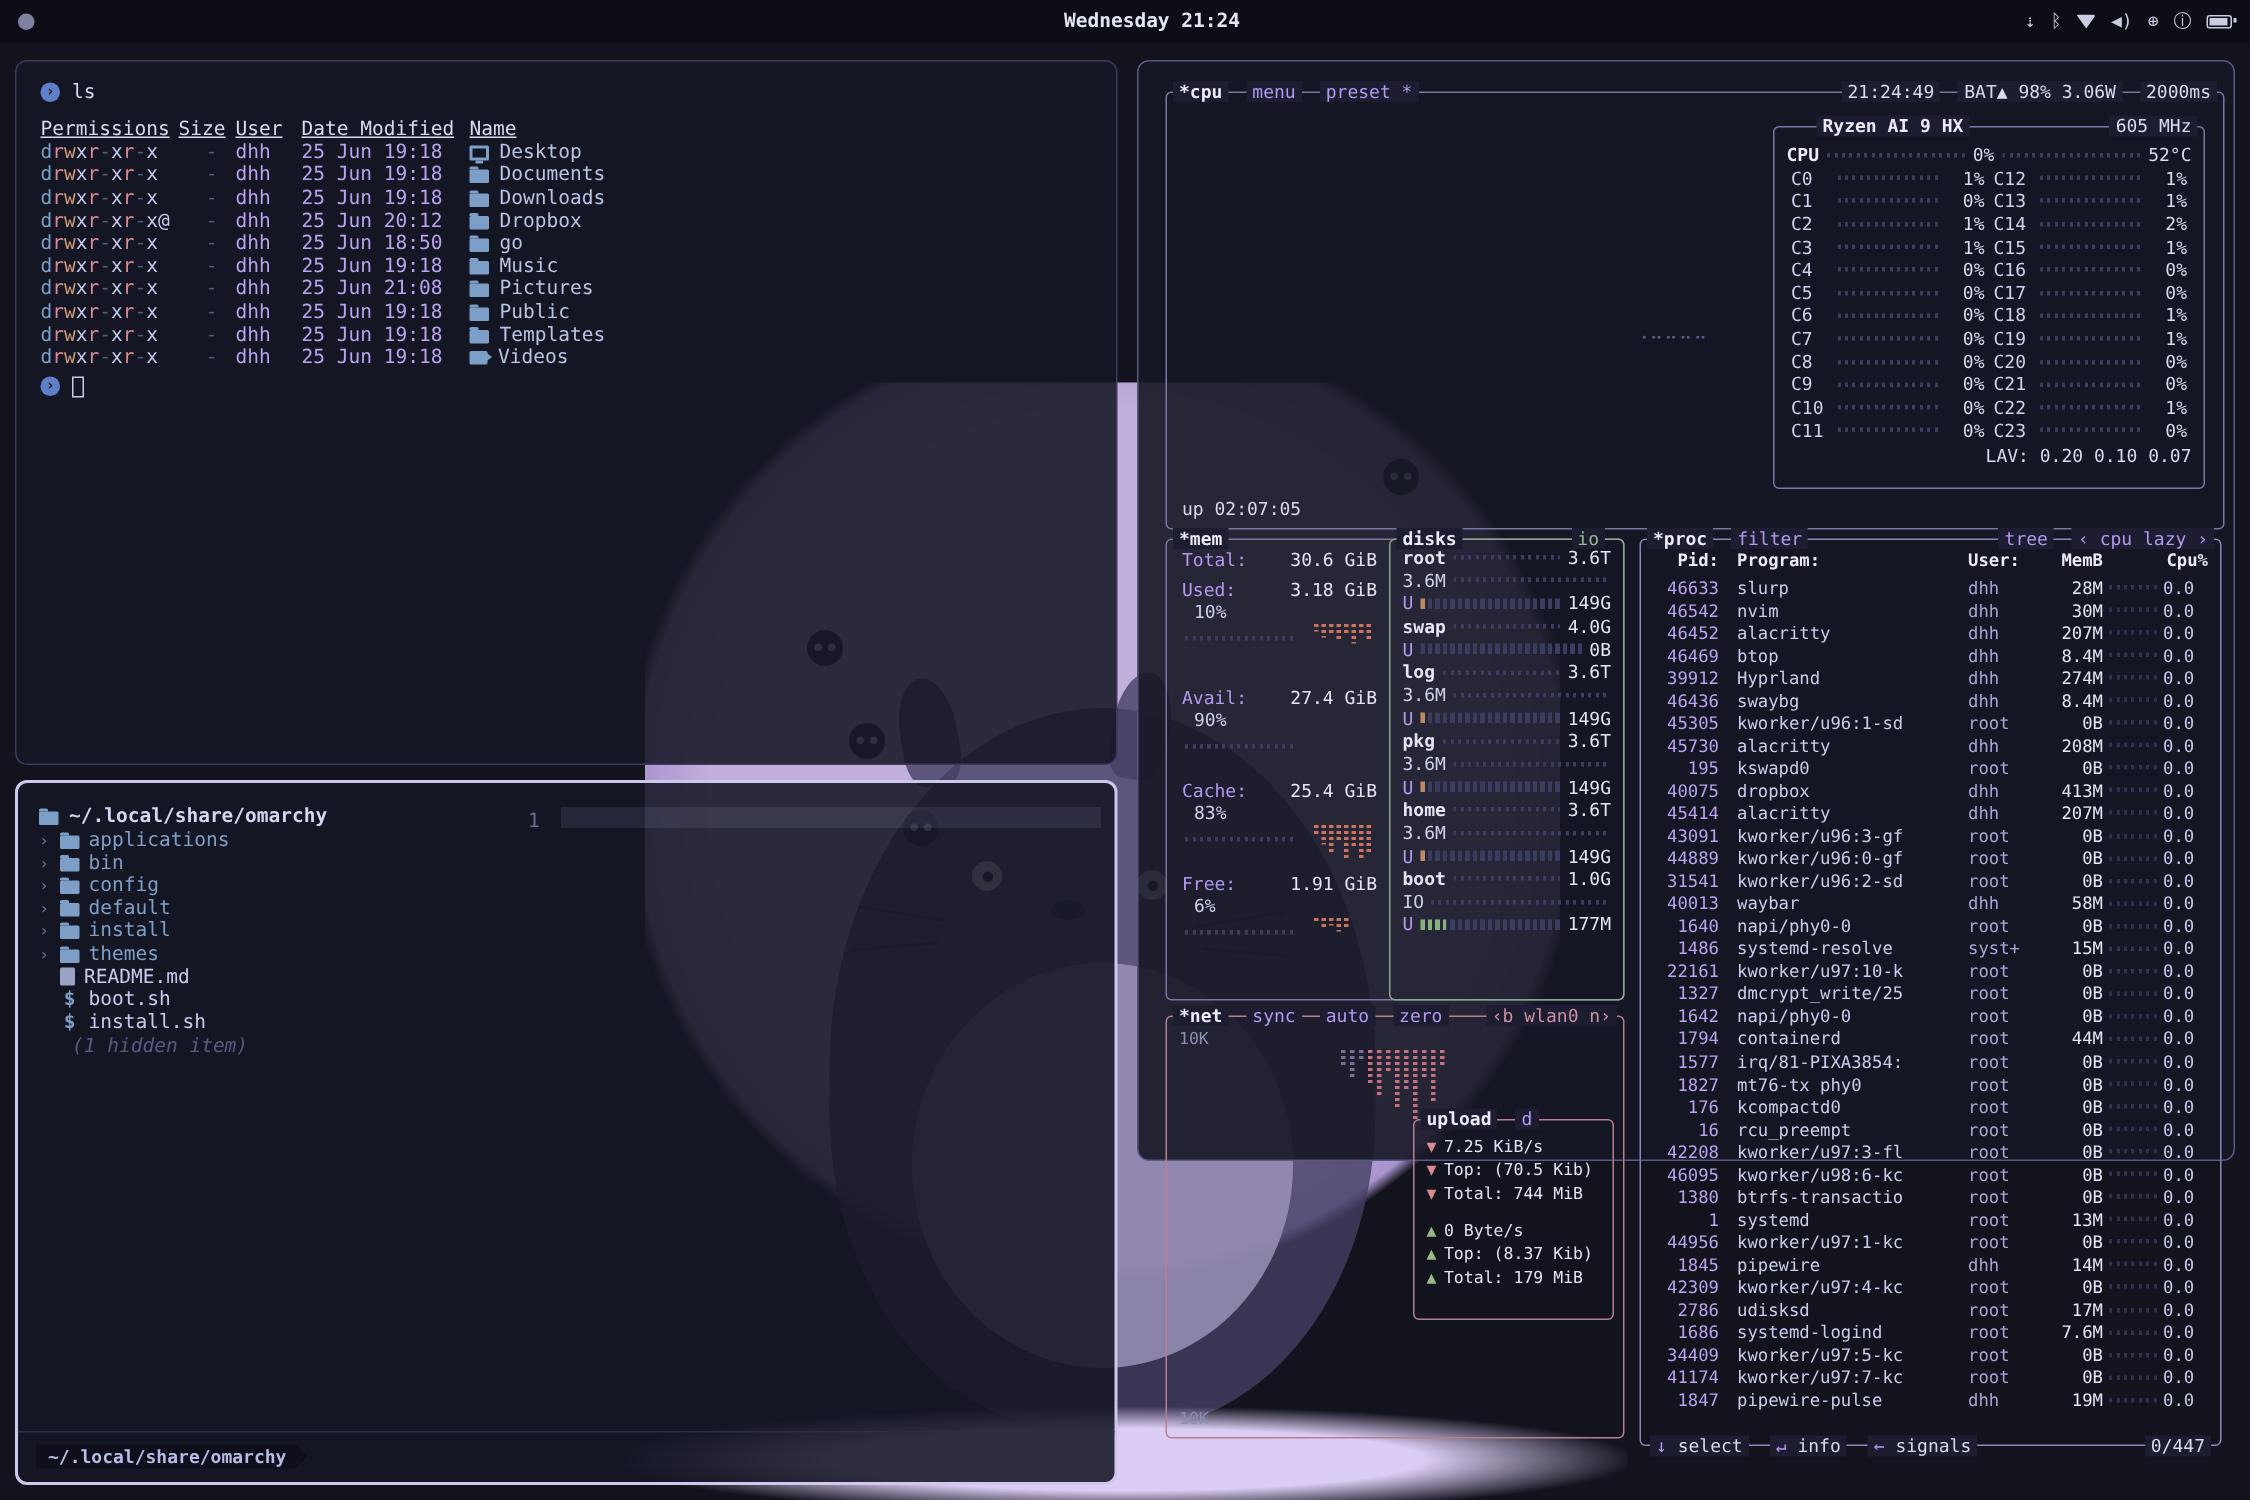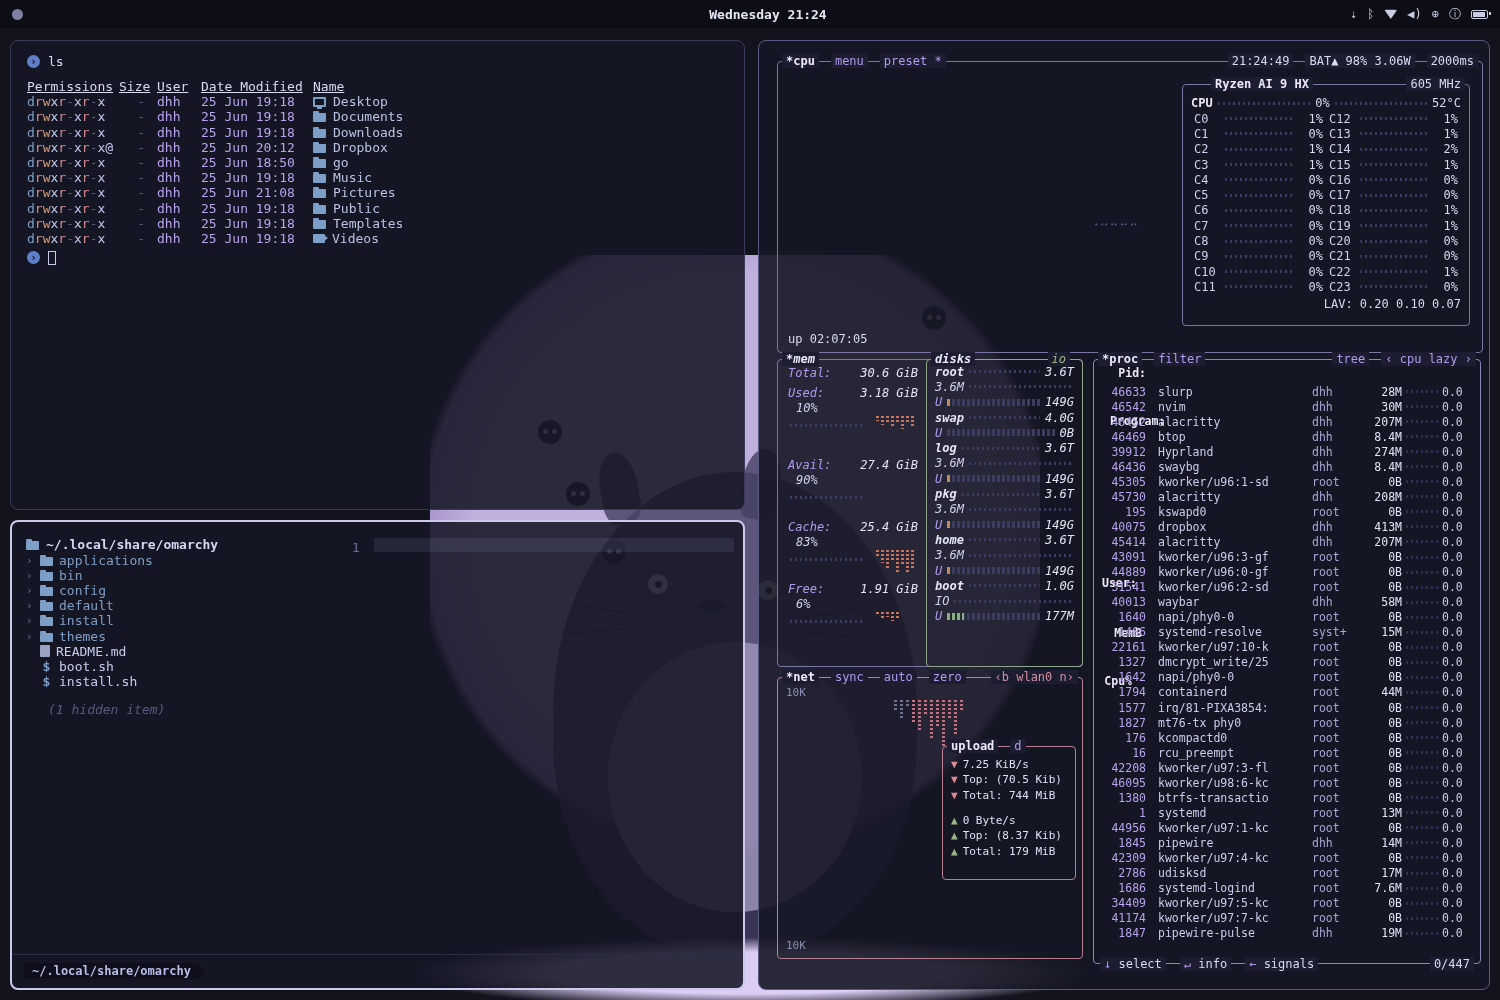--- a/index.html
+++ b/index.html
@@ -37,21 +37,21 @@
   .batt-shape { width:17px; height:9px; border:1px solid #c9cde2; border-radius:2px; position:relative; }
   .batt-shape::after { content:''; position:absolute; right:-4px; top:1px; width:2px; height:3px; background:#c9cde2; }
   .batt-fill { position:absolute; left:1px; top:1px; bottom:1px; width:80%; background:#c9cde2; }
 
   
   .win { position:absolute; border-radius:8px; z-index:2; }
   #win-terminal { left:10px; top:40px; width:735px; height:470px; background:rgba(22,23,37,.88);
     border:1px solid #3a3b5a; padding:12px 14px 0 16px; color:#c6cbee; font-size:13px; }
   #win-files { left:10px; top:520px; width:735px; height:470px; background:rgba(22,23,37,.88);
     border:2px solid #ccc9ec; font-size:13px; }
-  #win-btop { left:758px; top:40px; width:732px; height:950px; background:rgba(22,23,37,.9);
+  #win-btop { left:758px; top:40px; width:732px; height:734px; background:rgba(22,23,37,.9);
     border:1px solid #565a80; font-size:12px; color:#c6cbee; }
 
   
   .prompt-row { display:flex; align-items:center; gap:8px; height:17px; }
   .prompt-ic { width:13px; height:13px; border-radius:50%; background:#5f7fc9; color:#0d0e18;
     font-size:10px; line-height:13px; text-align:center; font-weight:bold; flex:0 0 13px; }
   .cmd { color:#d7dbf0; }
   .ls-row { display:grid; grid-template-columns:92px 38px 44px 112px 1fr; align-items:center; height:15.2px; }
   .ls-head { margin-top:9px; }
   .hd { text-decoration:underline; color:#d7dbf0 !important; }
@@ -76,21 +76,21 @@
 
   
   #win-files { position:absolute; }
   .fm-left { position:absolute; left:14px; top:14px; }
   .fm-root { display:flex; gap:7px; align-items:center; color:#d3d7f2; font-weight:bold; height:17px; }
   .ft-row { display:flex; align-items:center; gap:6px; height:15.1px; }
   .ft-chev { width:8px; color:#6a6f92; font-size:11px; flex:0 0 8px; }
   .ft-dir { color:#7f9fc6; }
   .ft-file { color:#c6cbee; }
   .ft-dollar { color:#7f9fc6; width:13px; text-align:center; font-weight:bold; flex:0 0 13px; }
-  .fm-hidden { color:#565a7e; font-style:italic; margin-top:13px; padding-left:22px; }
+  .fm-hidden { color:#565a7e; font-style:italic; margin-top:1px; padding-left:22px; }
   .fm-lineno { position:absolute; left:340px; top:18px; color:#6a6f92; }
   .fm-cursorline { position:absolute; left:362px; top:16px; width:360px; height:14px; background:rgba(190,195,235,.10); }
   .fm-status { position:absolute; left:0; right:0; bottom:0; height:34px; border-top:1px solid #2c2d47; }
   .fm-chip { position:absolute; left:12px; bottom:9px; background:#0e0f1b; color:#b7bde8;
     font-weight:bold; font-size:12px; line-height:16px; padding:0 6px 0 8px; }
   .chip-arrow { position:absolute; right:-8px; top:0; border-left:8px solid #0e0f1b;
     border-top:8px solid transparent; border-bottom:8px solid transparent; }
 
   
   .bx { position:absolute; border:1px solid #7a76a4; border-radius:4px; }
@@ -117,21 +117,21 @@
   .cm-val { color:#d8dbee; }
   #cores-grid { display:flex; }
   .cores-col { width:50%; padding:0 3px; }
   .core-row { display:flex; align-items:center; height:15.3px; gap:5px; }
   .core-l { width:26px; color:#cdd1ec; flex:0 0 26px; }
   .core-p { width:24px; text-align:right; color:#d8dbee; flex:0 0 24px; }
   .lav-row { text-align:right; color:#d8dbee; margin-top:2px; }
   .leader { flex:1; height:3px; background:repeating-linear-gradient(90deg,#3a3c60 0 2px,transparent 2px 5px); border-radius:1px; }
   .ld-p { background:repeating-linear-gradient(90deg,#2f3152 0 2px,transparent 2px 5px); }
 
-  #bx-mem { left:18px; top:318px; width:306px; height:308px;font-style:italic; }
+  #bx-mem { left:18px; top:318px; width:306px; height:308px; }
   #mem-list { position:absolute; left:10px; top:2px; width:130px; height:300px; }
   .mem-ent { position:absolute; left:0; width:100%; }
   .mem-l1 { display:flex; justify-content:space-between; height:15px; }
   .mem-lab { color:#b29af0; }
   .mem-val { color:#e3e5f4; }
   .mem-l2 { height:15px; color:#cdd1ec; }
   .mem-pct { margin-left:8px; }
   .gl { position:absolute; left:2px; top:38px; width:72px; height:3px;
     background:repeating-linear-gradient(90deg,#3a3c60 0 2px,transparent 2px 5px); }
   .mini { position:absolute; left:88px; top:30px; display:flex; gap:2px; align-items:flex-start; }
@@ -158,21 +158,21 @@
   .ncol.pink { background:repeating-linear-gradient(180deg,#c4717f 0 2px,transparent 2px 4px); }
   #bx-up { position:absolute; left:164px; top:68px; width:134px; height:134px; border:1px solid #b87f92; border-radius:4px; }
   #up-lines { position:absolute; left:8px; top:10px; right:2px; font-size:11px; }
   .uprow { display:flex; gap:5px; height:15.3px; align-items:center; white-space:nowrap; }
   .uprow.gap { margin-top:10px; }
   .arr.dn { color:#d98a93; } .arr.up { color:#9ab887; }
   .utxt { color:#dfe2f2; }
 
   #bx-proc { left:334px; top:318px; width:388px; height:605px; border-color:#8b87b8; }
   .proc-head { position:absolute; left:8px; right:8px; top:6px; display:flex; gap:4px;
-    font-weight:bold; color:#eceaf8; font-size:11.5px;flex-direction:column; }
+    font-weight:bold; color:#eceaf8; font-size:11.5px; }
   .ph-pid{width:44px;text-align:right;flex:0 0 44px}
   .ph-prog{width:158px;padding-left:8px;flex:0 0 158px}
   .ph-user{width:46px;flex:0 0 46px}
   .ph-mem{width:40px;text-align:right;flex:0 0 40px}
   .ph-sp{flex:1}
   .ph-cpu{width:30px;text-align:right;flex:0 0 30px}
   #proc-rows { position:absolute; left:8px; right:8px; top:24px; font-size:11.5px; }
   .prow { display:flex; gap:4px; height:15.05px; align-items:center; }
   .p-pid{width:44px;text-align:right;color:#b9a3ee;flex:0 0 44px}
   .p-prog{width:158px;padding-left:8px;color:#c9cdec;white-space:nowrap;overflow:hidden;flex:0 0 158px}

